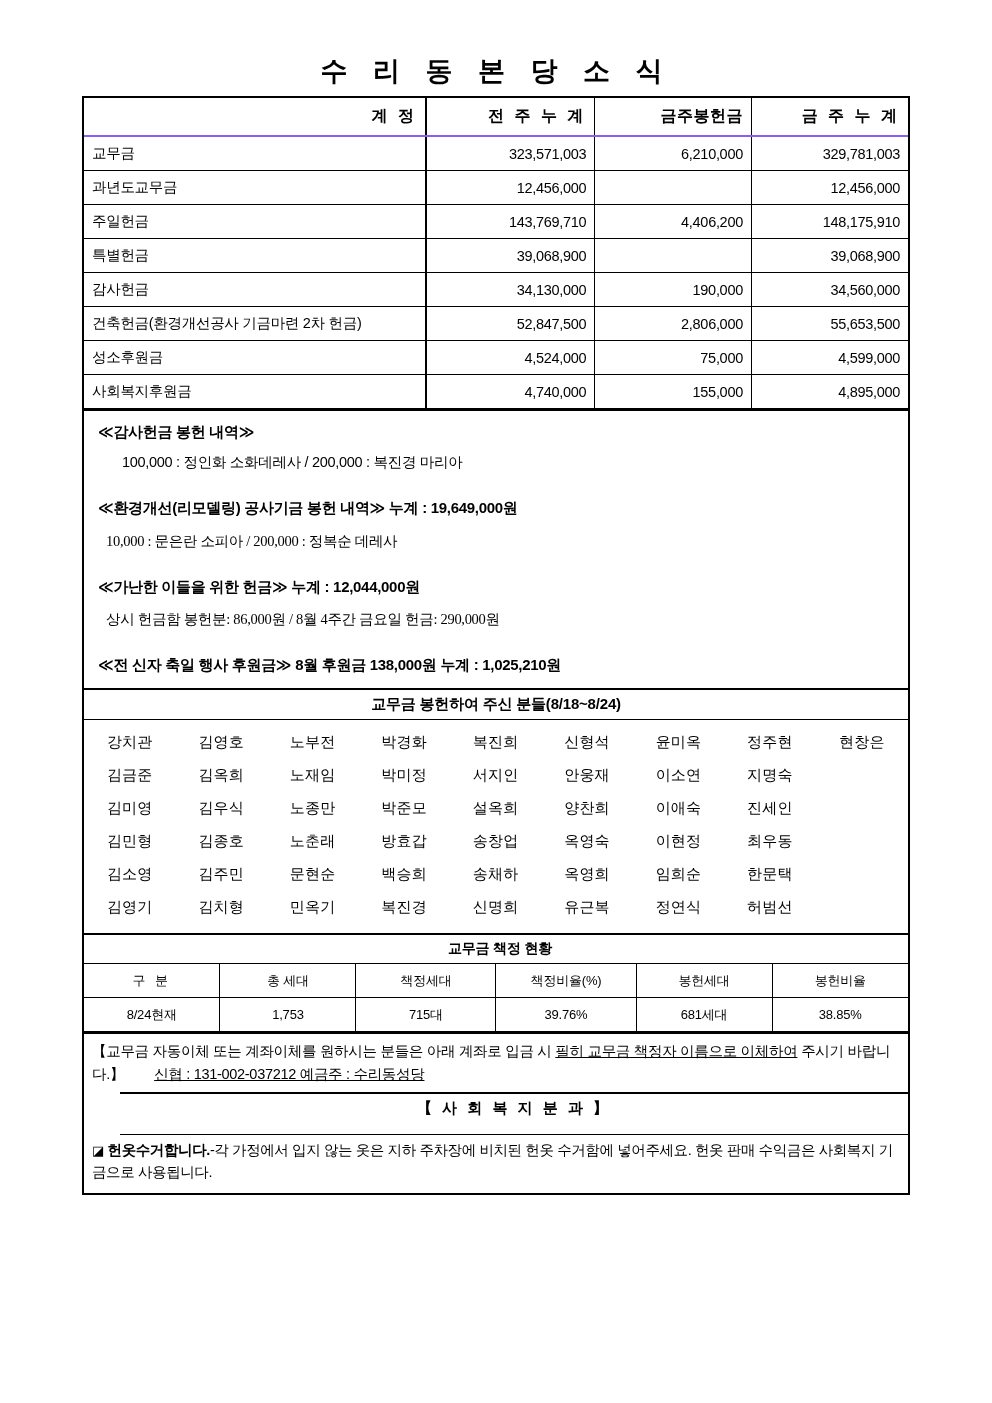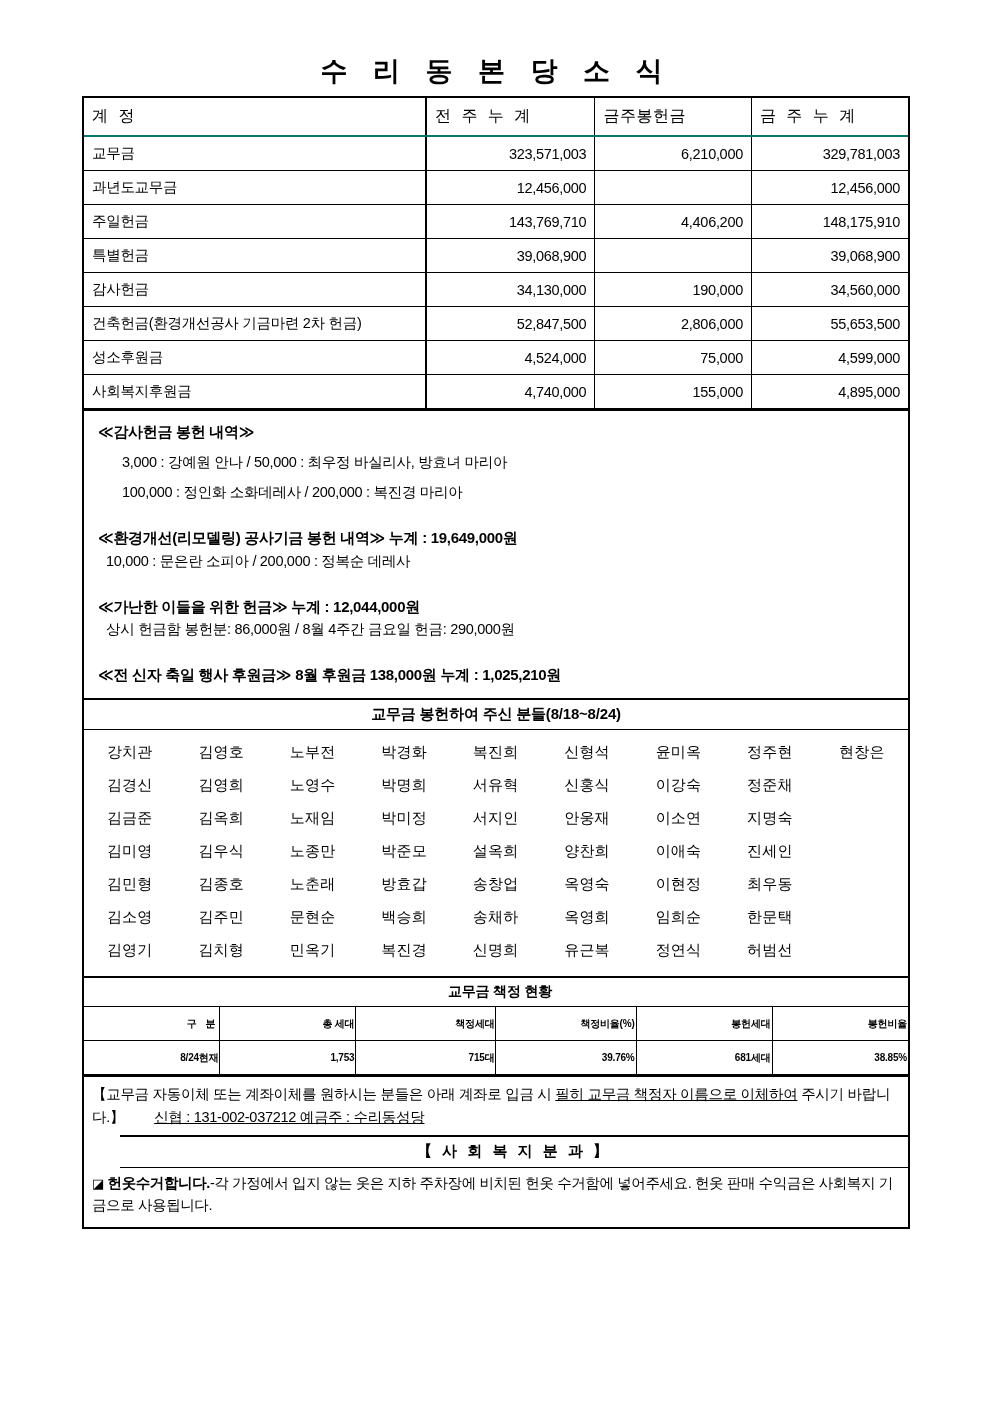--- a/index.html
+++ b/index.html
@@ -60,26 +60,26 @@
   }
   
   .fin-table td, .fin-table th {
     border: 1px solid #000;
     font-size: 14.5px;
     height: 33px;
     padding: 0 8px;
     letter-spacing: -0.3px;
   }
   .fin-table thead th {
-    font-weight: normal;
-    text-align: left;
+    font-weight: bold;
+    text-align: right;
     font-size: 16px;
     letter-spacing: 3px;
     height: 37px;
-    border-bottom: 2px solid #0f766e;
+    border-bottom: 2px solid #8b5cf6;
   }
   .fin-table thead th.nosp { letter-spacing: 0.5px; }
   .fin-table td.acct {
     text-align: left;
     border-left: none;
   }
   .fin-table td.num { text-align: right; }
   .fin-table tr td:first-child, .fin-table tr th:first-child { border-left: none; }
   .fin-table tr td:last-child, .fin-table tr th:last-child { border-right: none; }
   .fin-table thead tr th:first-child { border-top: none; }
@@ -98,22 +98,23 @@
     font-weight: bold;
     font-size: 15px;
     margin-top: 10px;
   }
   .note-head:first-child { margin-top: 0; }
   .note-line {
     margin-top: 9px;
     padding-left: 24px;
   }
   .note-line.tight {
-    margin-top: 2px;
+    margin-top: 12px;
     padding-left: 8px;
+    font-family: Liberation Serif, serif;
   }
   .gap { height: 14px; }
   
   .names-title {
     text-align: center;
     font-size: 15px;
     font-weight: bold;
     padding: 5px 0 5px 0;
     border-bottom: 1px solid #000;
     letter-spacing: -0.2px;
@@ -133,24 +134,24 @@
   .alloc-title {
     text-align: center;
     font-size: 14px;
     font-weight: bold;
     padding: 5px 0 5px 8px;
     border-bottom: 1px solid #000;
     letter-spacing: -0.2px;
   }
   .alloc-table td, .alloc-table th {
     border: 1px solid #000;
-    text-align: right;
-    font-size: 10px;
+    text-align: center;
+    font-size: 13px;
     height: 31px;
-    font-weight: bold;
+    font-weight: normal;
     letter-spacing: -0.2px;
   }
   .alloc-table tr td:first-child, .alloc-table tr th:first-child { border-left: none; }
   .alloc-table tr td:last-child, .alloc-table tr th:last-child { border-right: none; }
   .alloc-table thead th { border-top: none; }
   .alloc-table th.sp { letter-spacing: 3px; }
   
   .acct-notice {
     border-top: 2.5px solid #000;
     padding: 6px 8px 7px 8px;
@@ -162,21 +163,21 @@
   .bank {
     display: inline-block;
     margin-left: 30px;
   }
   
   .welfare-title {
     border-top: 2.5px solid #000;
     text-align: center;
     font-size: 15px;
     font-weight: bold;
-    padding: 5px 0 6px 0;
+    padding: 5px 0 16px 0;
     letter-spacing: 3px;
     border-bottom: 1.2px solid #000;
     margin-left: 36px;
   }
   .welfare-body {
     padding: 5px 8px 10px 8px;
     font-size: 14.5px;
     line-height: 1.5;
     letter-spacing: -0.4px;
   }
@@ -255,21 +256,20 @@
           <td class="acct">사회복지후원금</td>
           <td class="num col-sep">4,740,000</td>
           <td class="num">155,000</td>
           <td class="num">4,895,000</td>
         </tr>
       </tbody>
     </table>
 
     <div class="notes">
       <div class="note-head">≪감사헌금 봉헌 내역≫</div>
-      <div class="note-line">3,000 :  강예원 안나    /    50,000 : 최우정 바실리사, 방효녀 마리아</div>
       <div class="note-line">100,000 :  정인화 소화데레사    /    200,000 : 복진경 마리아</div>
       <div class="gap"></div>
       <div class="note-head">≪환경개선(리모델링) 공사기금 봉헌 내역≫ 누계 : 19,649,000원</div>
       <div class="note-line tight">10,000 : 문은란 소피아   /   200,000 : 정복순 데레사</div>
       <div class="gap"></div>
       <div class="note-head">≪가난한 이들을 위한 헌금≫ 누계 : 12,044,000원</div>
       <div class="note-line tight">상시 헌금함 봉헌분: 86,000원  /  8월 4주간 금요일 헌금: 290,000원</div>
       <div class="gap"></div>
       <div class="note-head">≪전 신자 축일 행사 후원금≫ 8월 후원금 138,000원   누계 : 1,025,210원</div>
     </div>
@@ -293,31 +293,20 @@
             <tr>
               <td>강치관</td>
               <td>김영호</td>
               <td>노부전</td>
               <td>박경화</td>
               <td>복진희</td>
               <td>신형석</td>
               <td>윤미옥</td>
               <td>정주현</td>
               <td>현창은</td>
-            </tr>
-            <tr>
-              <td>김경신</td>
-              <td>김영희</td>
-              <td>노영수</td>
-              <td>박명희</td>
-              <td>서유혁</td>
-              <td>신홍식</td>
-              <td>이강숙</td>
-              <td>정준채</td>
-              <td></td>
             </tr>
             <tr>
               <td>김금준</td>
               <td>김옥희</td>
               <td>노재임</td>
               <td>박미정</td>
               <td>서지인</td>
               <td>안웅재</td>
               <td>이소연</td>
               <td>지명숙</td>

